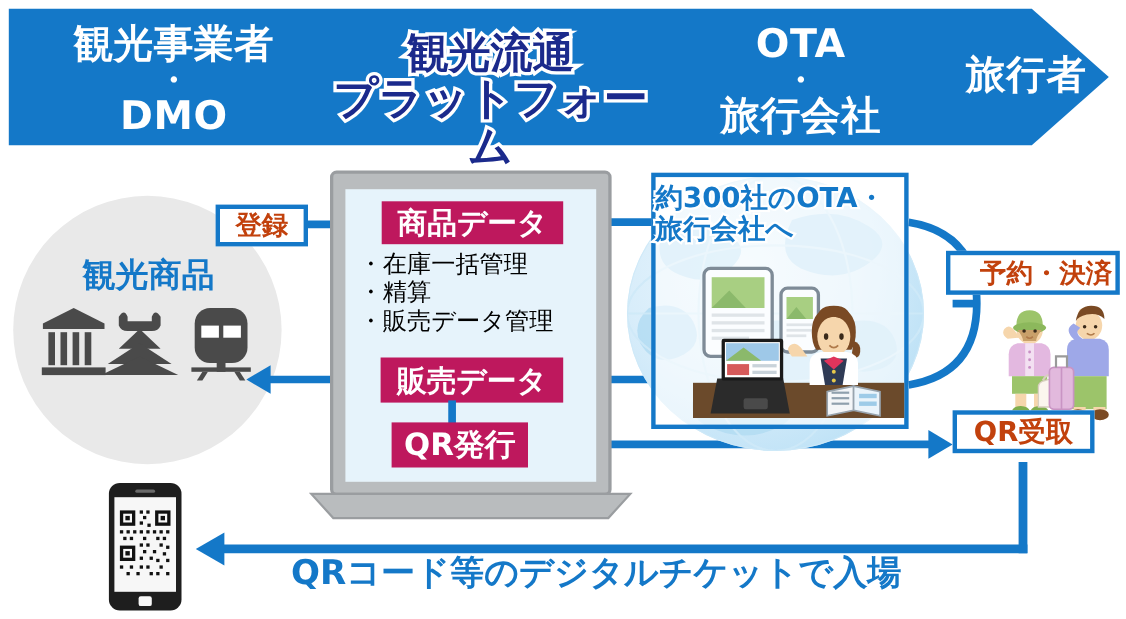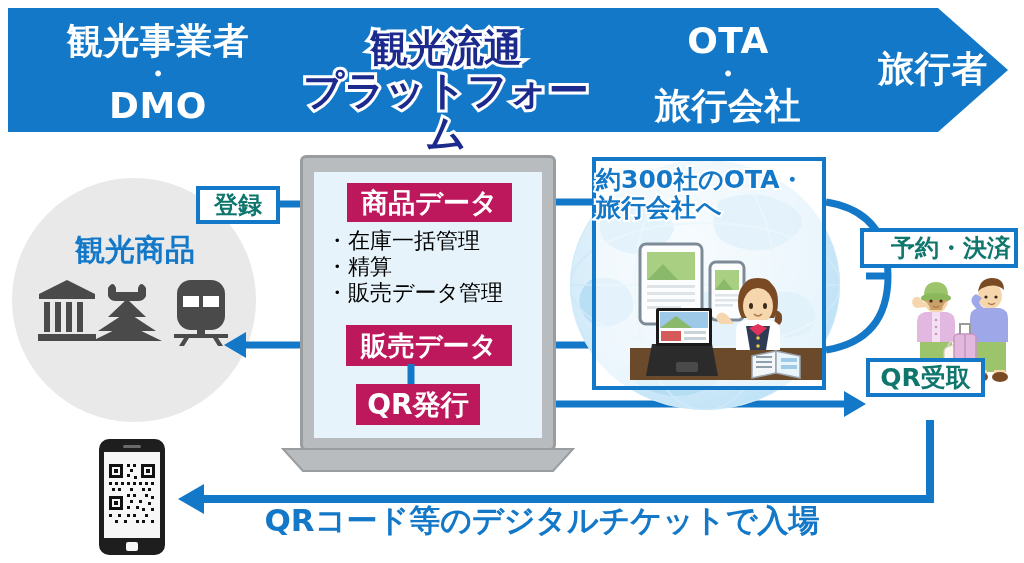--- a/index.html
+++ b/index.html
@@ -26,21 +26,21 @@
 
   
   .circle-bg{position:absolute;left:12px;top:178px;width:244px;height:244px;
              border-radius:50%;background:#e9e9e9;}
   .circle-title{position:absolute;left:20px;top:230px;width:230px;text-align:center;
                 font-size:30px;font-weight:700;color:#1478c8;}
 
   
   .obox{position:absolute;border:4px solid #1478c8;background:#ffffff;
         display:flex;align-items:center;justify-content:center;
-        color:#0f766e;font-weight:700;box-sizing:border-box;}
+        color:#c2410c;font-weight:700;box-sizing:border-box;}
 
   
   .nbox{position:absolute;background:#be185d;color:#ffffff;font-weight:700;
         display:flex;align-items:center;justify-content:center;box-sizing:border-box;}
 
   
   .lt-body{position:absolute;left:300px;top:155px;width:256px;height:296px;
            background:#b9bcbe;border:3px solid #9a9da0;border-radius:6px;box-sizing:border-box;}
   .lt-screen{position:absolute;left:314px;top:172px;width:228px;height:266px;
              background:#e6f3fb;box-sizing:border-box;}
@@ -307,21 +307,21 @@
       <rect x="78" y="98" width="11" height="6" fill="#f6d6ac"></rect>
       <rect x="96" y="98" width="11" height="6" fill="#f6d6ac"></rect>
       <ellipse cx="82" cy="105" rx="8" ry="5" fill="#7a4a24"></ellipse>
       <ellipse cx="102" cy="105" rx="8" ry="5" fill="#7a4a24"></ellipse>
       <rect x="56" y="62" width="22" height="38" rx="4" fill="#e2b9dd" stroke="#c994c4" stroke-width="1.5"></rect>
       <line x1="67" y1="62" x2="67" y2="100" stroke="#c994c4" stroke-width="1.5"></line>
       <path d="M62 62 l0 -10 l10 0 l0 10" fill="none" stroke="#9a9a9a" stroke-width="2"></path>
     </g>
   </svg>
 
-  <div class="obox" style="left:866px;top:358px;width:119px;height:39px;font-size:25px;">QR受取</div>
+  <div class="obox" style="left:866px;top:373px;width:129px;height:39px;font-size:25px;">QR受取</div>
 
   <svg class="abs" style="left:98px;top:438px;" width="68" height="118" viewBox="0 0 68 118">
     <rect x="1" y="1" width="66" height="116" rx="10" fill="#1e1e1e"></rect>
     <rect x="6" y="14" width="56" height="86" fill="#f7f7f7"></rect>
     <rect x="25" y="7" width="18" height="3" rx="1.5" fill="#6a6a6a"></rect>
     <rect x="28" y="104" width="12" height="9" rx="2" fill="#f7f7f7"></rect>
     <g fill="#111">
       <rect x="11" y="26" width="14" height="14"></rect>
       <rect x="14" y="29" width="8" height="8" fill="#f7f7f7"></rect>
       <rect x="16" y="31" width="4" height="4"></rect>

